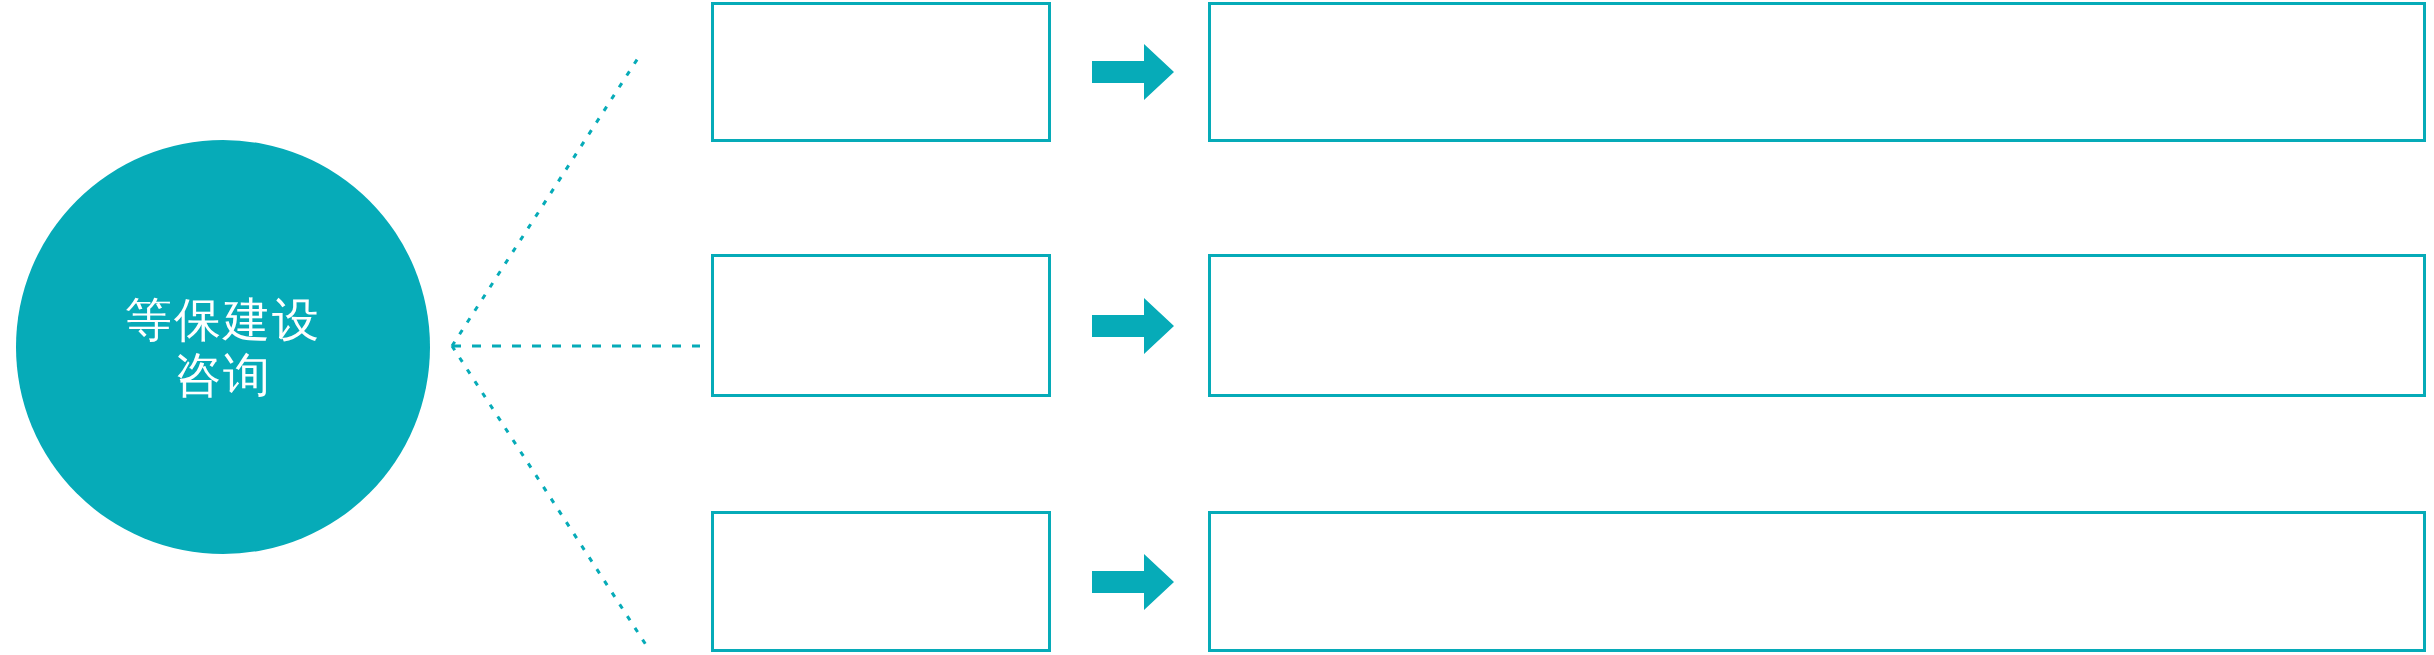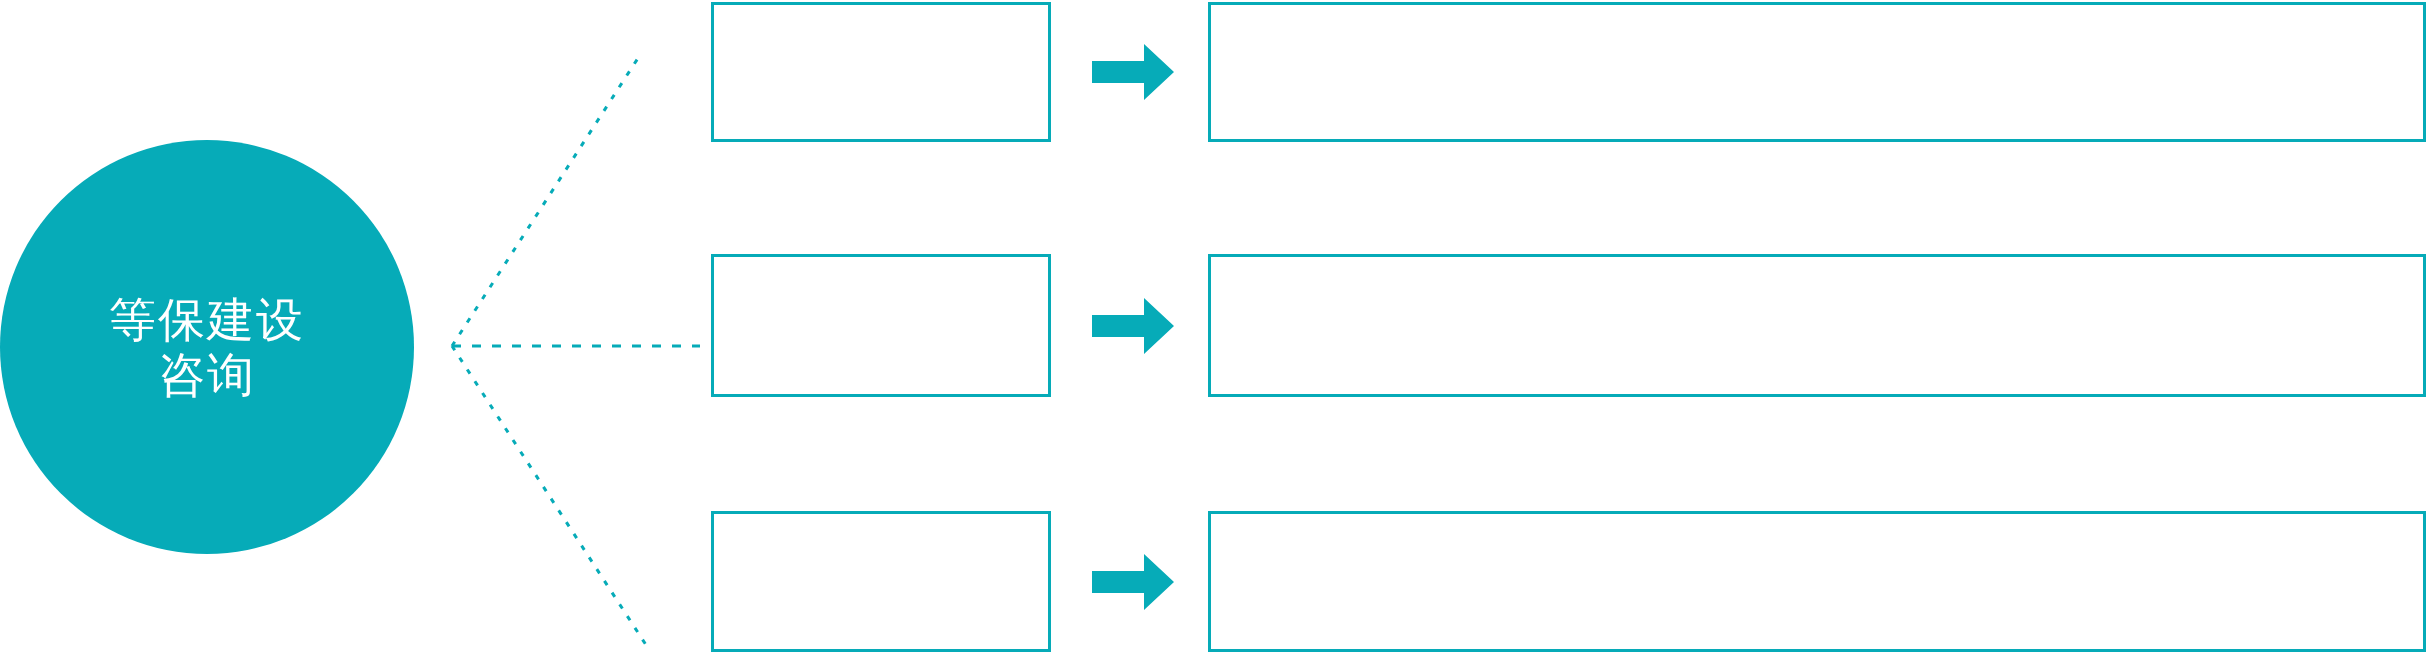--- a/index.html
+++ b/index.html
@@ -15,21 +15,21 @@
     position: relative;
     width: 2434px;
     height: 655px;
     background: #ffffff;
     overflow: hidden;
   }
 
   
   .hub-circle {
     position: absolute;
-    left: 0px;
+    left: 16px;
     top: 140px;
     width: 414px;
     height: 414px;
     border-radius: 50%;
     background: #06abb8;
     display: flex;
     flex-direction: column;
     align-items: center;
     justify-content: center;
     box-sizing: border-box;

